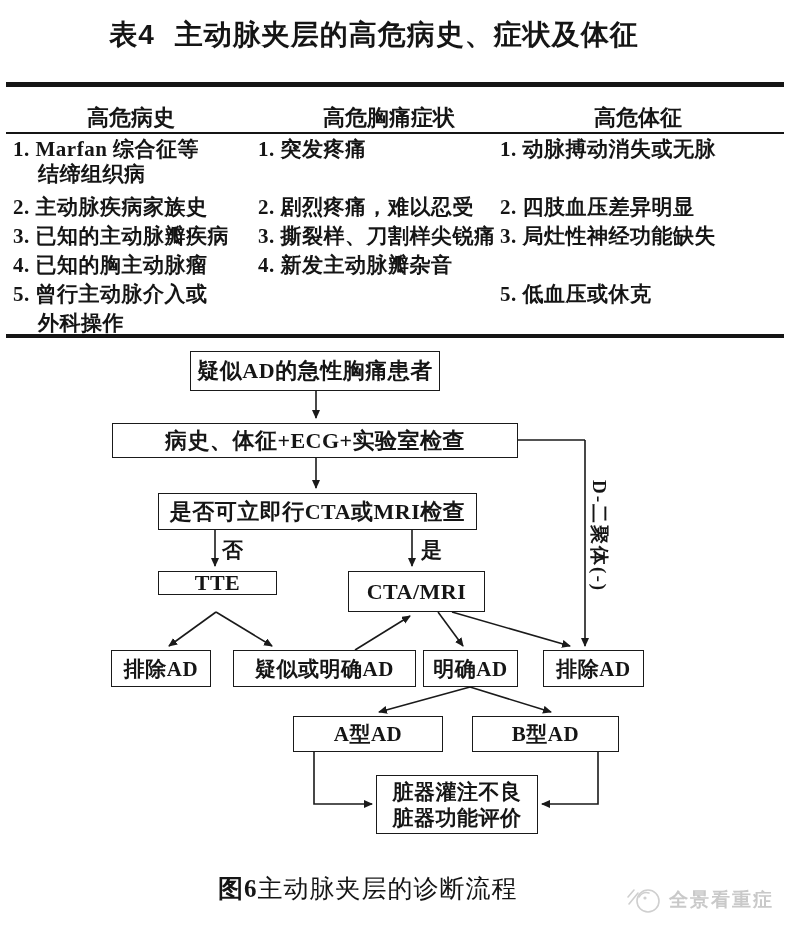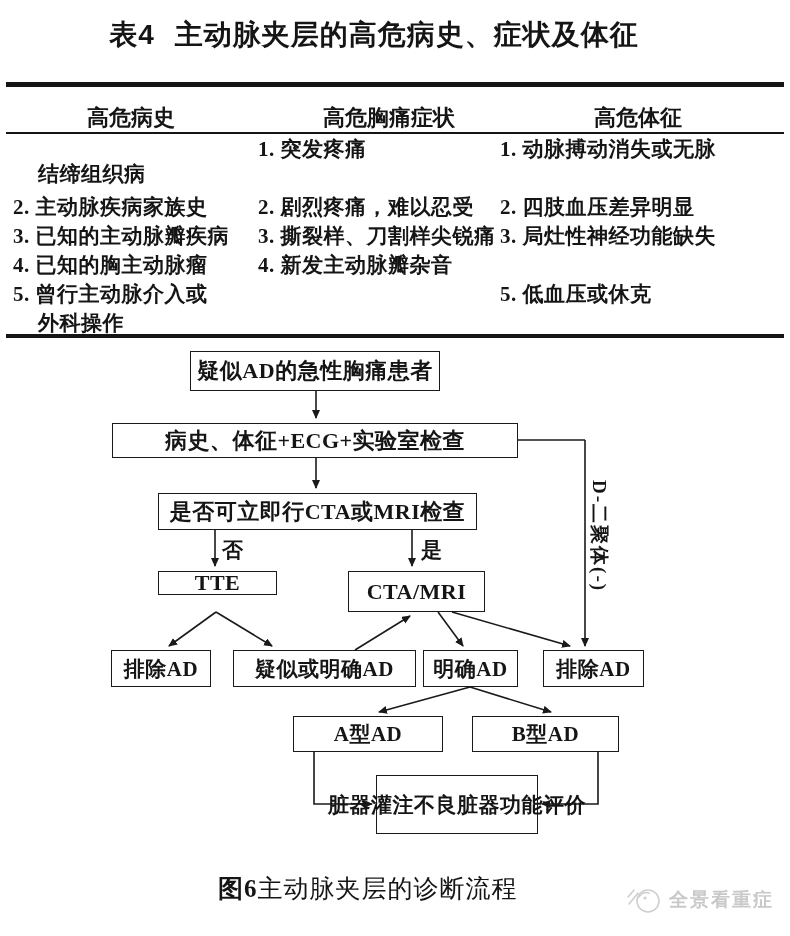--- a/index.html
+++ b/index.html
@@ -36,21 +36,21 @@
   
   .flow-svg{position:absolute;left:0;top:0;width:790px;height:936px;}
   .node{
     position:absolute;
     border:1.5px solid #1a1a1a;background:#ffffff;
     display:flex;align-items:center;justify-content:center;
     font-weight:bold;font-size:22px;white-space:nowrap;
     box-sizing:border-box;letter-spacing:0.5px;
   }
   .node.small{font-size:21px;}
-  .node.multiline{flex-direction:row;line-height:26px;font-size:21px;text-align:center;}
+  .node.multiline{flex-direction:column;line-height:26px;font-size:21px;text-align:center;}
   .branch-label{position:absolute;font-weight:bold;font-size:21px;}
   .ddimer{
     position:absolute;left:612px;top:480px;
     transform:rotate(90deg);transform-origin:top left;
     font-weight:bold;font-size:19px;letter-spacing:2px;white-space:nowrap;
   }
   
   .figure-caption{
     position:absolute;left:218px;top:872px;
     font-size:25px;white-space:nowrap;letter-spacing:1px;
@@ -77,20 +77,21 @@
   </div>
 
   <div class="rule thick" style="top:82px"></div>
 
   <span class="th" style="left:131px">高危病史</span>
   <span class="th" style="left:389px">高危胸痛症状</span>
   <span class="th" style="left:638px">高危体征</span>
 
   <div class="rule thin" style="top:132px"></div>
 
+  <span class="cell" style="left:13px;top:135px">1. Marfan 综合征等</span>
   <span class="cell" style="left:38px;top:160px">结缔组织病</span>
   <span class="cell" style="left:13px;top:193px">2. 主动脉疾病家族史</span>
   <span class="cell" style="left:13px;top:222px">3. 已知的主动脉瓣疾病</span>
   <span class="cell" style="left:13px;top:251px">4. 已知的胸主动脉瘤</span>
   <span class="cell" style="left:13px;top:280px">5. 曾行主动脉介入或</span>
   <span class="cell" style="left:38px;top:309px">外科操作</span>
 
   <span class="cell" style="left:258px;top:135px">1. 突发疼痛</span>
   <span class="cell" style="left:258px;top:193px">2. 剧烈疼痛，难以忍受</span>
   <span class="cell" style="left:258px;top:222px">3. 撕裂样、刀割样尖锐痛</span>

